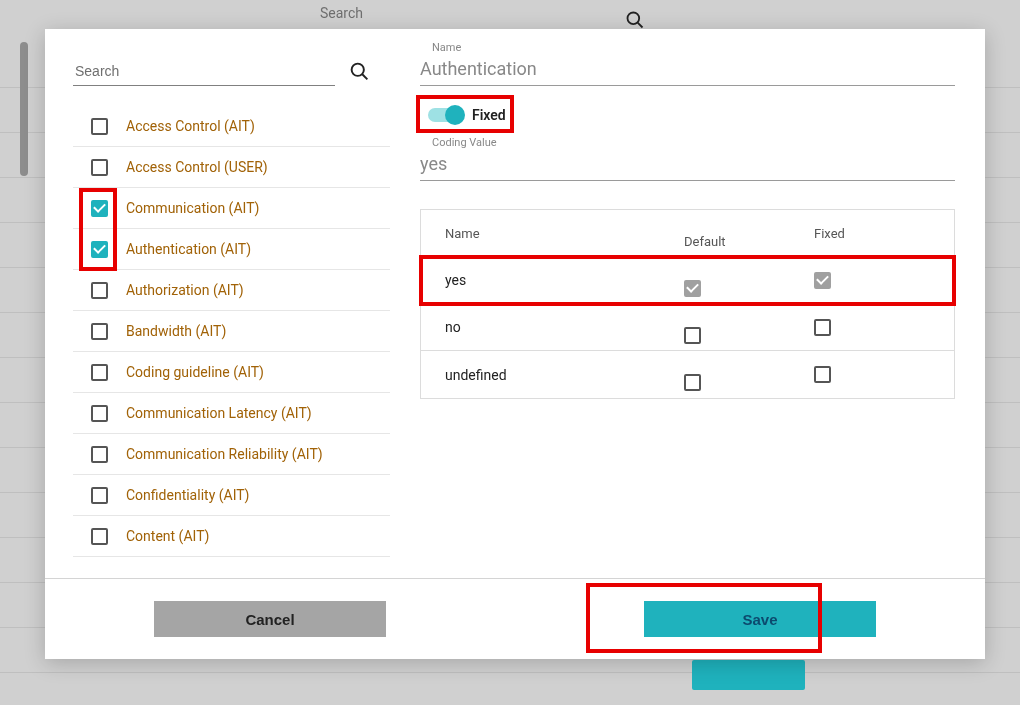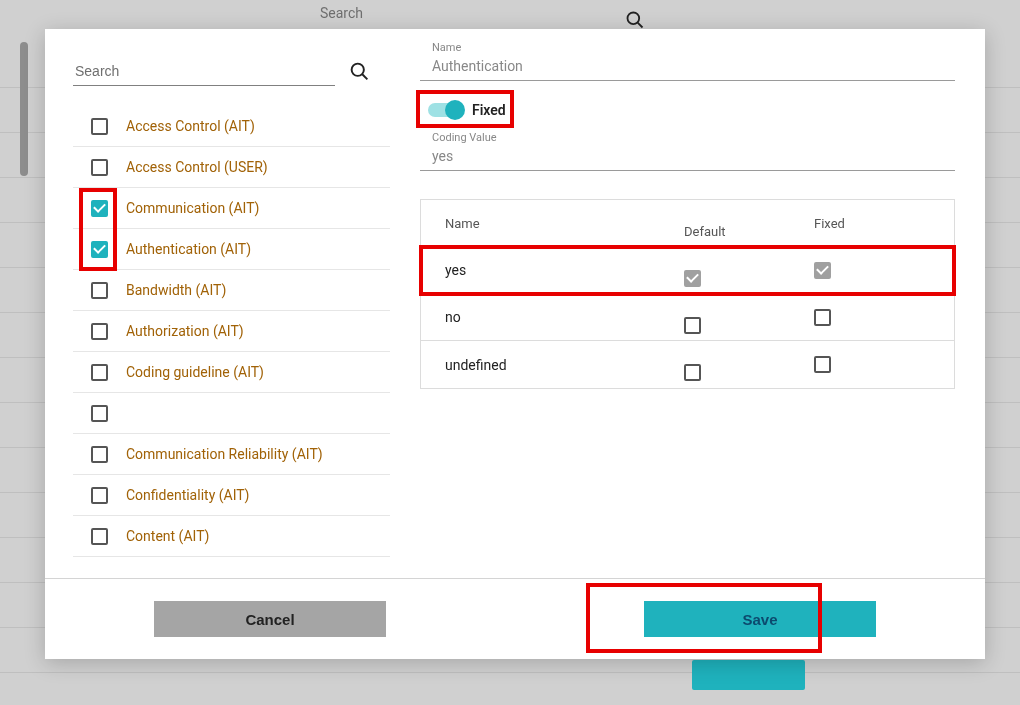--- a/index.html
+++ b/index.html
@@ -147,23 +147,22 @@
   margin-bottom: 12px;
   padding-bottom: 2px;
 }
 .field-label {
   font-size: 11px;
   color: #888;
   margin-bottom: 4px;
   margin-left: 12px;
 }
 .field-value {
-  font-size: 14px;
+  font-size: 18px;
   color: #888;
-  margin-left: 12px;
   padding-bottom: 4px;
 }
 .toggle-row {
   display: flex;
   align-items: center;
   height: 34px;
 }
 .toggle {
   width: 34px;
   height: 14px;
@@ -328,32 +327,33 @@
             <div class="list-item">
               <div class="chk checked"></div>
               <span class="list-label">Communication (AIT)</span>
             </div>
             <div class="list-item">
               <div class="chk checked"></div>
               <span class="list-label">Authentication (AIT)</span>
             </div>
             <div class="list-item">
               <div class="chk"></div>
+              <span class="list-label">Authorization (AIT)</span>
+            </div>
+            <div class="list-item">
+              <div class="chk"></div>
               <span class="list-label">Bandwidth (AIT)</span>
             </div>
             <div class="list-item">
               <div class="chk"></div>
-              <span class="list-label">Authorization (AIT)</span>
-            </div>
-            <div class="list-item">
-              <div class="chk"></div>
               <span class="list-label">Coding guideline (AIT)</span>
             </div>
             <div class="list-item">
               <div class="chk"></div>
+              <span class="list-label">Communication Latency (AIT)</span>
             </div>
             <div class="list-item">
               <div class="chk"></div>
               <span class="list-label">Communication Reliability (AIT)</span>
             </div>
             <div class="list-item">
               <div class="chk"></div>
               <span class="list-label">Confidentiality (AIT)</span>
             </div>
             <div class="list-item">

